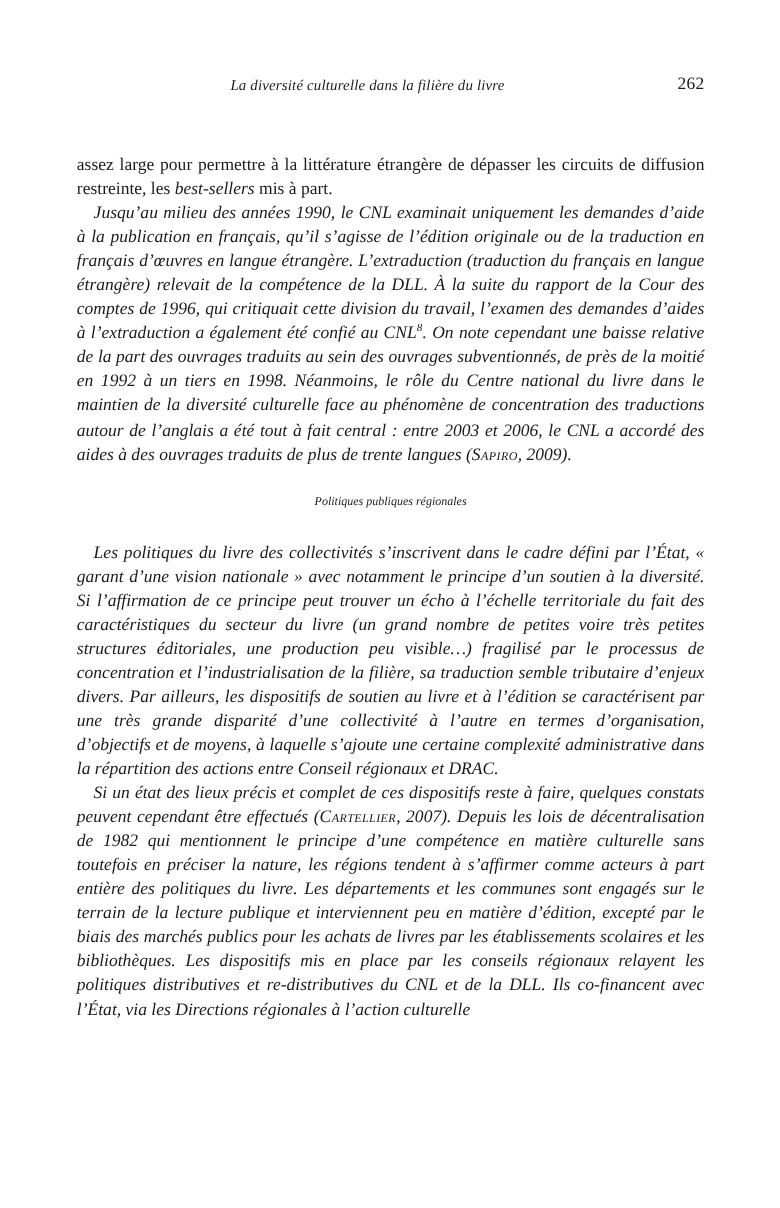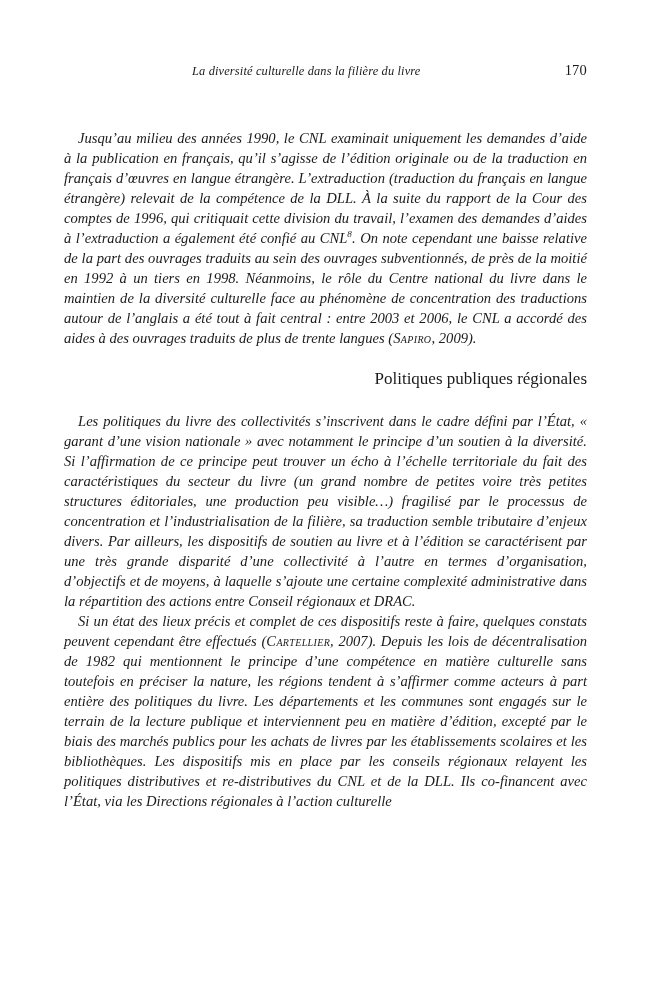--- a/index.html
+++ b/index.html
@@ -87,42 +87,44 @@
   sup.fn {
     font-size: 9.2px;
     vertical-align: super;
     line-height: 0;
     letter-spacing: 0.2px;
   }
 
   
   h2.section-heading {
     margin: 0;
-    font-size: 17px;
+    font-size: 10px;
+    font-style: italic;
     font-weight: normal;
     line-height: 20px;
     color: #1a1a1a;
-    text-align: right;
+    text-align: center;
   }
 
   .gap-before-heading { height: 20px; }
   .gap-after-heading  { height: 22px; }
 </style>
 </head>
 <body style="background: rgb(255, 255, 255); color: rgb(26, 26, 26);">
 
 <div class="page">
 
   <div class="running-head">
     <span class="running-head-title">La diversité culturelle dans la filière du livre</span>
-    <span class="running-head-folio">170</span>
+    <span class="running-head-folio">262</span>
   </div>
 
   <div class="text-block">
 
+    <p class="para"><span>assez large pour permettre à la littérature étrangère de dépasser les circuits de diffusion restreinte, les </span><em class="ital">best-sellers</em><span> mis à part.</span></p>
 
     <p class="para indent"><span>Jusqu’au milieu des années 1990, le CNL examinait uniquement les demandes d’aide à la publication en français, qu’il s’agisse de l’édition originale ou de la traduction en français d’œuvres en langue étrangère. L’extraduction (traduction du français en langue étrangère) relevait de la compétence de la DLL. À la suite du rapport de la Cour des comptes de 1996, qui critiquait cette division du travail, l’examen des demandes d’aides à l’extraduction a également été confié au CNL</span><sup class="fn">8</sup><span>. On note cependant une baisse relative de la part des ouvrages traduits au sein des ouvrages subventionnés, de près de la moitié en 1992 à un tiers en 1998. Néanmoins, le rôle du Centre national du livre dans le maintien de la diversité culturelle face au phénomène de concentration des traductions autour de l’anglais a été tout à fait central : entre 2003 et 2006, le CNL a accordé des aides à des ouvrages traduits de plus de trente langues (</span><span class="smallcaps">Sapiro</span><span>, 2009).</span></p>
 
     <div class="gap-before-heading"></div>
 
     <h2 class="section-heading">Politiques publiques régionales</h2>
 
     <div class="gap-after-heading"></div>
 
     <p class="para indent"><span>Les politiques du livre des collectivités s’inscrivent dans le cadre défini par l’État, « garant d’une vision nationale » avec notamment le principe d’un soutien à la diversité. Si l’affirmation de ce principe peut trouver un écho à l’échelle territoriale du fait des caractéristiques du secteur du livre (un grand nombre de petites voire très petites structures éditoriales, une production peu visible…) fragilisé par le processus de concentration et l’industrialisation de la filière, sa traduction semble tributaire d’enjeux divers. Par ailleurs, les dispositifs de soutien au livre et à l’édition se caractérisent par une très grande disparité d’une collectivité à l’autre en termes d’organisation, d’objectifs et de moyens, à laquelle s’ajoute une certaine complexité administrative dans la répartition des actions entre Conseil régionaux et DRAC.</span></p>

